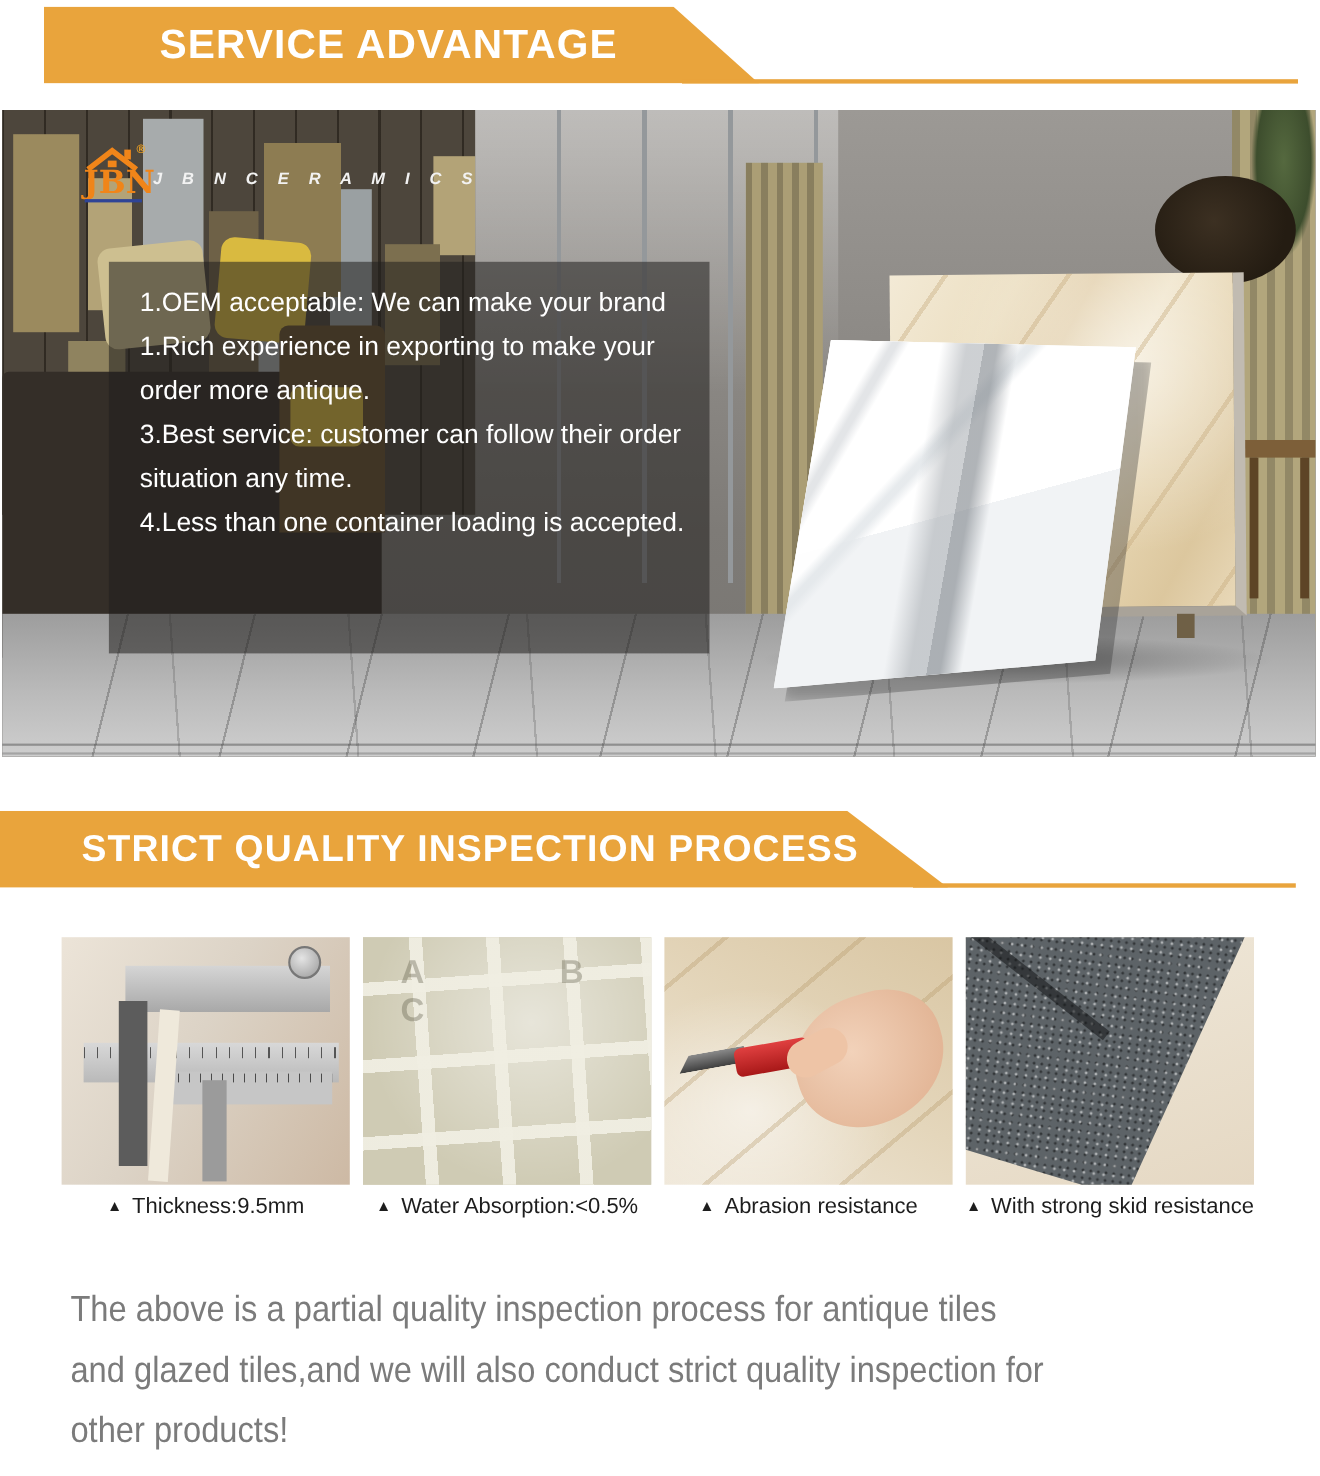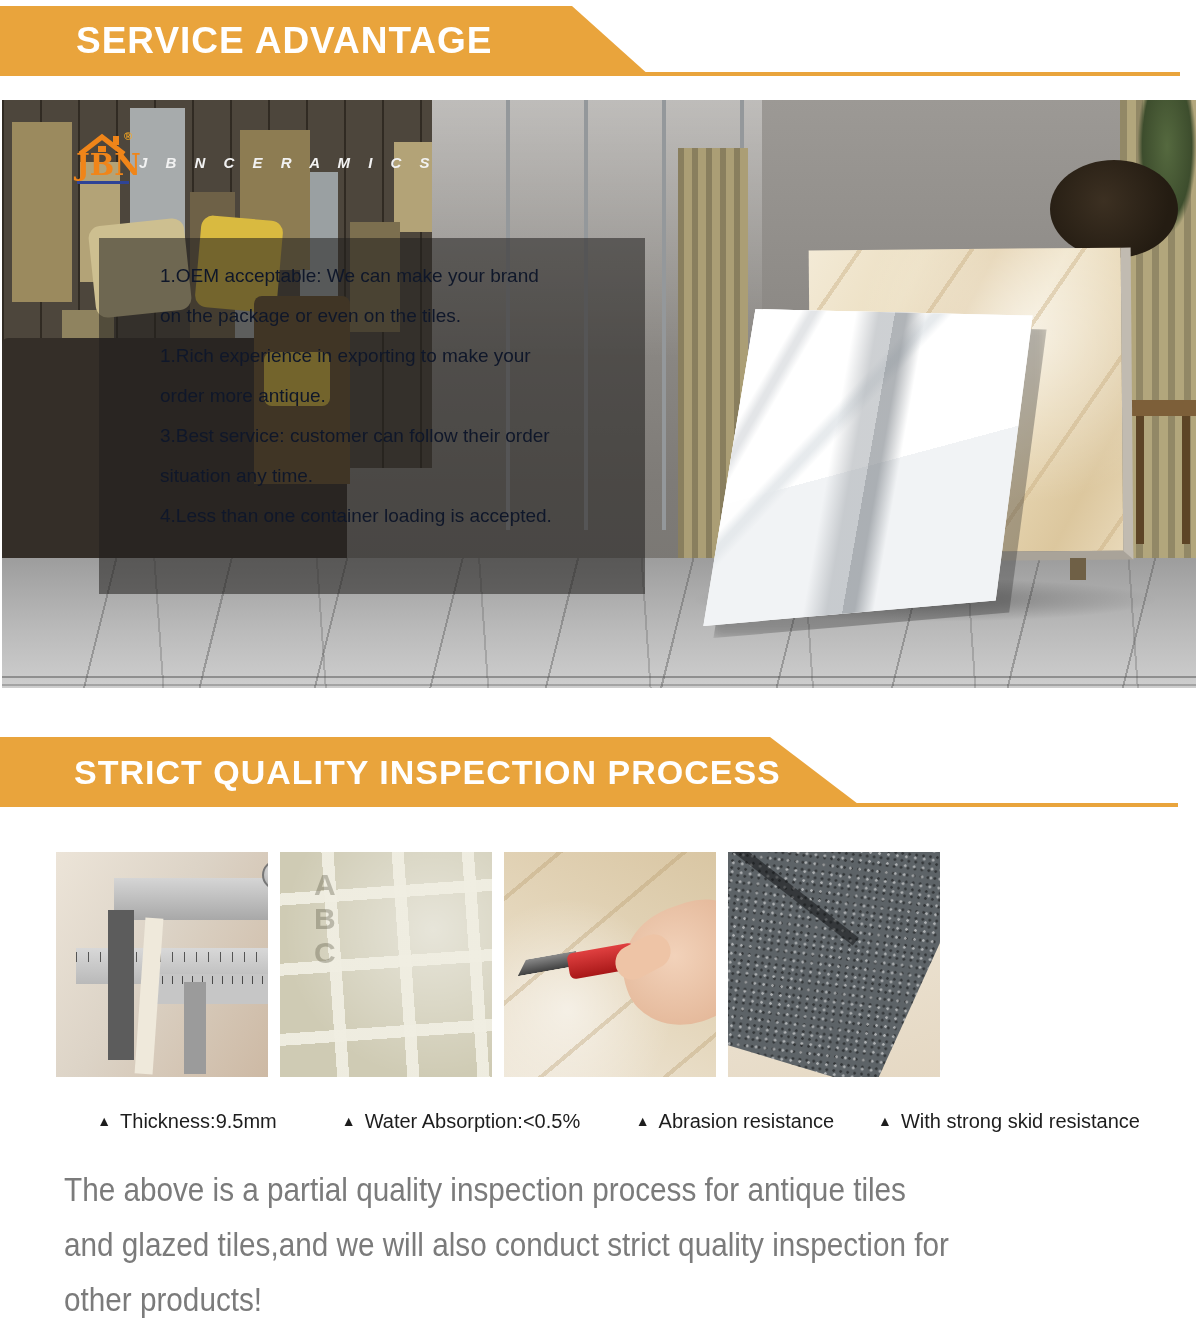--- a/index.html
+++ b/index.html
@@ -6,21 +6,21 @@
   body{
     width:1200px;height:1342px;position:relative;background:#ffffff;
     font-family:"Liberation Sans", sans-serif;overflow:hidden;
   }
   
   .banner{
     position:absolute;left:0;height:70px;background:#E9A43C;color:#fff;
     display:flex;align-items:center;font-weight:bold;letter-spacing:1px;
   }
   .banner1{top:6px;width:650px;clip-path:polygon(0 0,572px 0,650px 100%,0 100%);
-    padding-left:76px;font-size:37px;}
+    padding-left:105px;font-size:37px;margin-left:40px;}
   .banner2{top:737px;width:862px;clip-path:polygon(0 0,770px 0,862px 100%,0 100%);
     padding-left:74px;font-size:34px;}
   .banner-line{position:absolute;height:4px;background:#E9A43C;}
   .line1{left:620px;top:72px;width:560px;}
   .line2{left:830px;top:803px;width:348px;}
 
   
   .hero{position:absolute;left:2px;top:100px;width:1194px;height:588px;overflow:hidden;background:#8a8884;}
   .wall{position:absolute;inset:0;background:linear-gradient(180deg,#9c9995 0%,#8b8884 40%,#7e7b77 65%,#767470 100%);}
   .screen-panel{position:absolute;left:0;top:0;width:430px;height:368px;background:#4d463c;
@@ -86,26 +86,26 @@
   .logo-house{position:absolute;left:74px;top:32px;width:52px;height:24px;}
   .logo-reg{position:absolute;left:122px;top:30px;font-size:11px;color:#f5a623;font-weight:bold;}
   .logo-jbn{position:absolute;left:74px;top:48px;width:54px;text-align:center;
     font-family:"DejaVu Serif",serif;font-weight:bold;font-size:29px;color:#f08519;}
   .logo-underline{position:absolute;left:75px;top:81px;width:52px;height:3px;background:#2f4496;}
   .logo-wordmark{position:absolute;left:137px;top:54px;font-size:15px;font-weight:bold;
     color:#f2f2f2;letter-spacing:7px;font-style:italic;}
   
   .overlay-box{position:absolute;left:97px;top:138px;width:546px;height:356px;
     background:rgba(33,31,30,.55);}
-  .overlay-text{position:absolute;left:28px;top:18px;width:500px;color:#0f172a;
-    font-size:19px;line-height:40px;margin-left:33px;}
+  .overlay-text{position:absolute;left:28px;top:18px;width:500px;color:#ffffff;
+    font-size:24px;line-height:40px;}
 
   
   .insp-row{position:absolute;left:56px;top:852px;width:1096px;display:flex;gap:12px;}
-  .insp-fig{width:212px;height:225px;position:relative;overflow:hidden;}
+  .insp-fig{width:262px;height:225px;position:relative;overflow:hidden;}
   
   .fig1{background:linear-gradient(120deg,#ece4d8 0%,#dcd3c6 45%,#cdb9a4 100%);}
   .cal-beam{position:absolute;left:58px;top:26px;width:186px;height:42px;background:linear-gradient(180deg,#d5d5d5,#a8a8a8);}
   .cal-screw{position:absolute;left:206px;top:8px;width:26px;height:26px;border-radius:50%;
     background:radial-gradient(circle at 40% 35%,#e4e4e4,#9a9a9a);border:2px solid #777;}
   .cal-ruler{position:absolute;left:20px;top:96px;width:232px;height:36px;background:linear-gradient(180deg,#d8d8d8,#b9b9b9);
     background-image:repeating-linear-gradient(90deg,#555 0 1px,rgba(0,0,0,0) 1px 12px),linear-gradient(180deg,#d8d8d8,#b9b9b9);
     background-size:100% 10px,100% 100%;background-repeat:no-repeat;background-position:0 4px,0 0;}
   .cal-slider{position:absolute;left:96px;top:122px;width:150px;height:30px;background:#c6c6c6;
     background-image:repeating-linear-gradient(90deg,#4a4a4a 0 1px,rgba(0,0,0,0) 1px 10px);
@@ -142,21 +142,21 @@
   .dark-tile{position:absolute;left:-54px;top:-36px;width:300px;height:266px;transform:rotate(7deg);
     clip-path:polygon(0 0,100% 0,72% 100%,0 86%);
     background-color:#5d6367;
     background-image:
       radial-gradient(rgba(255,255,255,.5) 1px,rgba(0,0,0,0) 1.6px),
       radial-gradient(rgba(0,0,0,.45) 1px,rgba(0,0,0,0) 1.6px);
     background-size:9px 9px,7px 7px;background-position:0 0,3px 4px;}
   .dark-tile-seam{position:absolute;left:-60px;top:20px;width:210px;height:10px;background:rgba(20,22,24,.55);transform:rotate(38deg);}
 
   
-  .caption-row{position:absolute;left:56px;top:1086px;width:1096px;display:flex;gap:12px;margin-top:24px;}
+  .caption-row{position:absolute;left:56px;top:1086px;width:1096px;display:flex;gap:12px;}
   .caption{width:262px;text-align:center;font-size:20px;color:#1d1d1d;white-space:nowrap;}
   .caption .tri{font-size:14px;margin-right:9px;position:relative;top:-2px;}
 
   
   .footer{position:absolute;left:64px;top:1162px;color:#7b7b7b;font-size:33px;line-height:55px;
     transform:scaleX(.9);transform-origin:left top;white-space:nowrap;}
 </style>
 </head>
 <body>
 
@@ -198,21 +198,20 @@
     <rect x="22" y="14" width="8" height="6" fill="#f08519"></rect>
   </svg>
   <span class="logo-reg">®</span>
   <div class="logo-jbn">JBN</div>
   <div class="logo-underline"></div>
   <div class="logo-wordmark">J B N C E R A M I C S</div>
 
   <div class="overlay-box">
     <div class="overlay-text">
       <div>1.OEM acceptable: We can make your brand</div>
-      <div>on the package or even on the tiles.</div>
       <div>1.Rich experience in exporting to make your</div>
       <div>order more antique.</div>
       <div>3.Best service: customer can follow their order</div>
       <div>situation any time.</div>
       <div>4.Less than one container loading is accepted.</div>
     </div>
   </div>
 </div>
 
 <div class="banner banner2">

